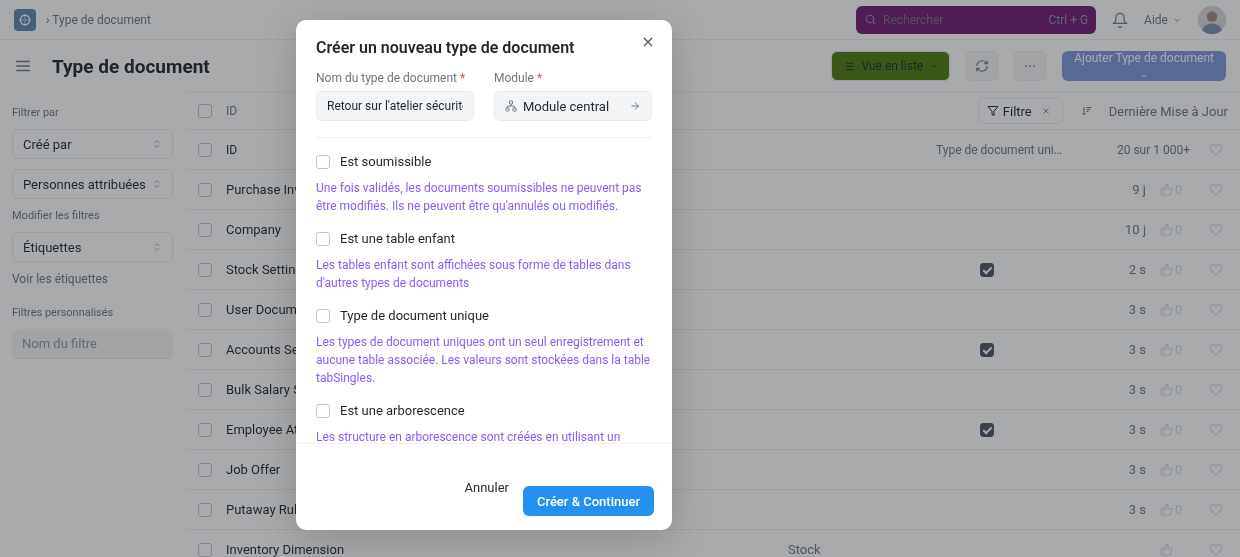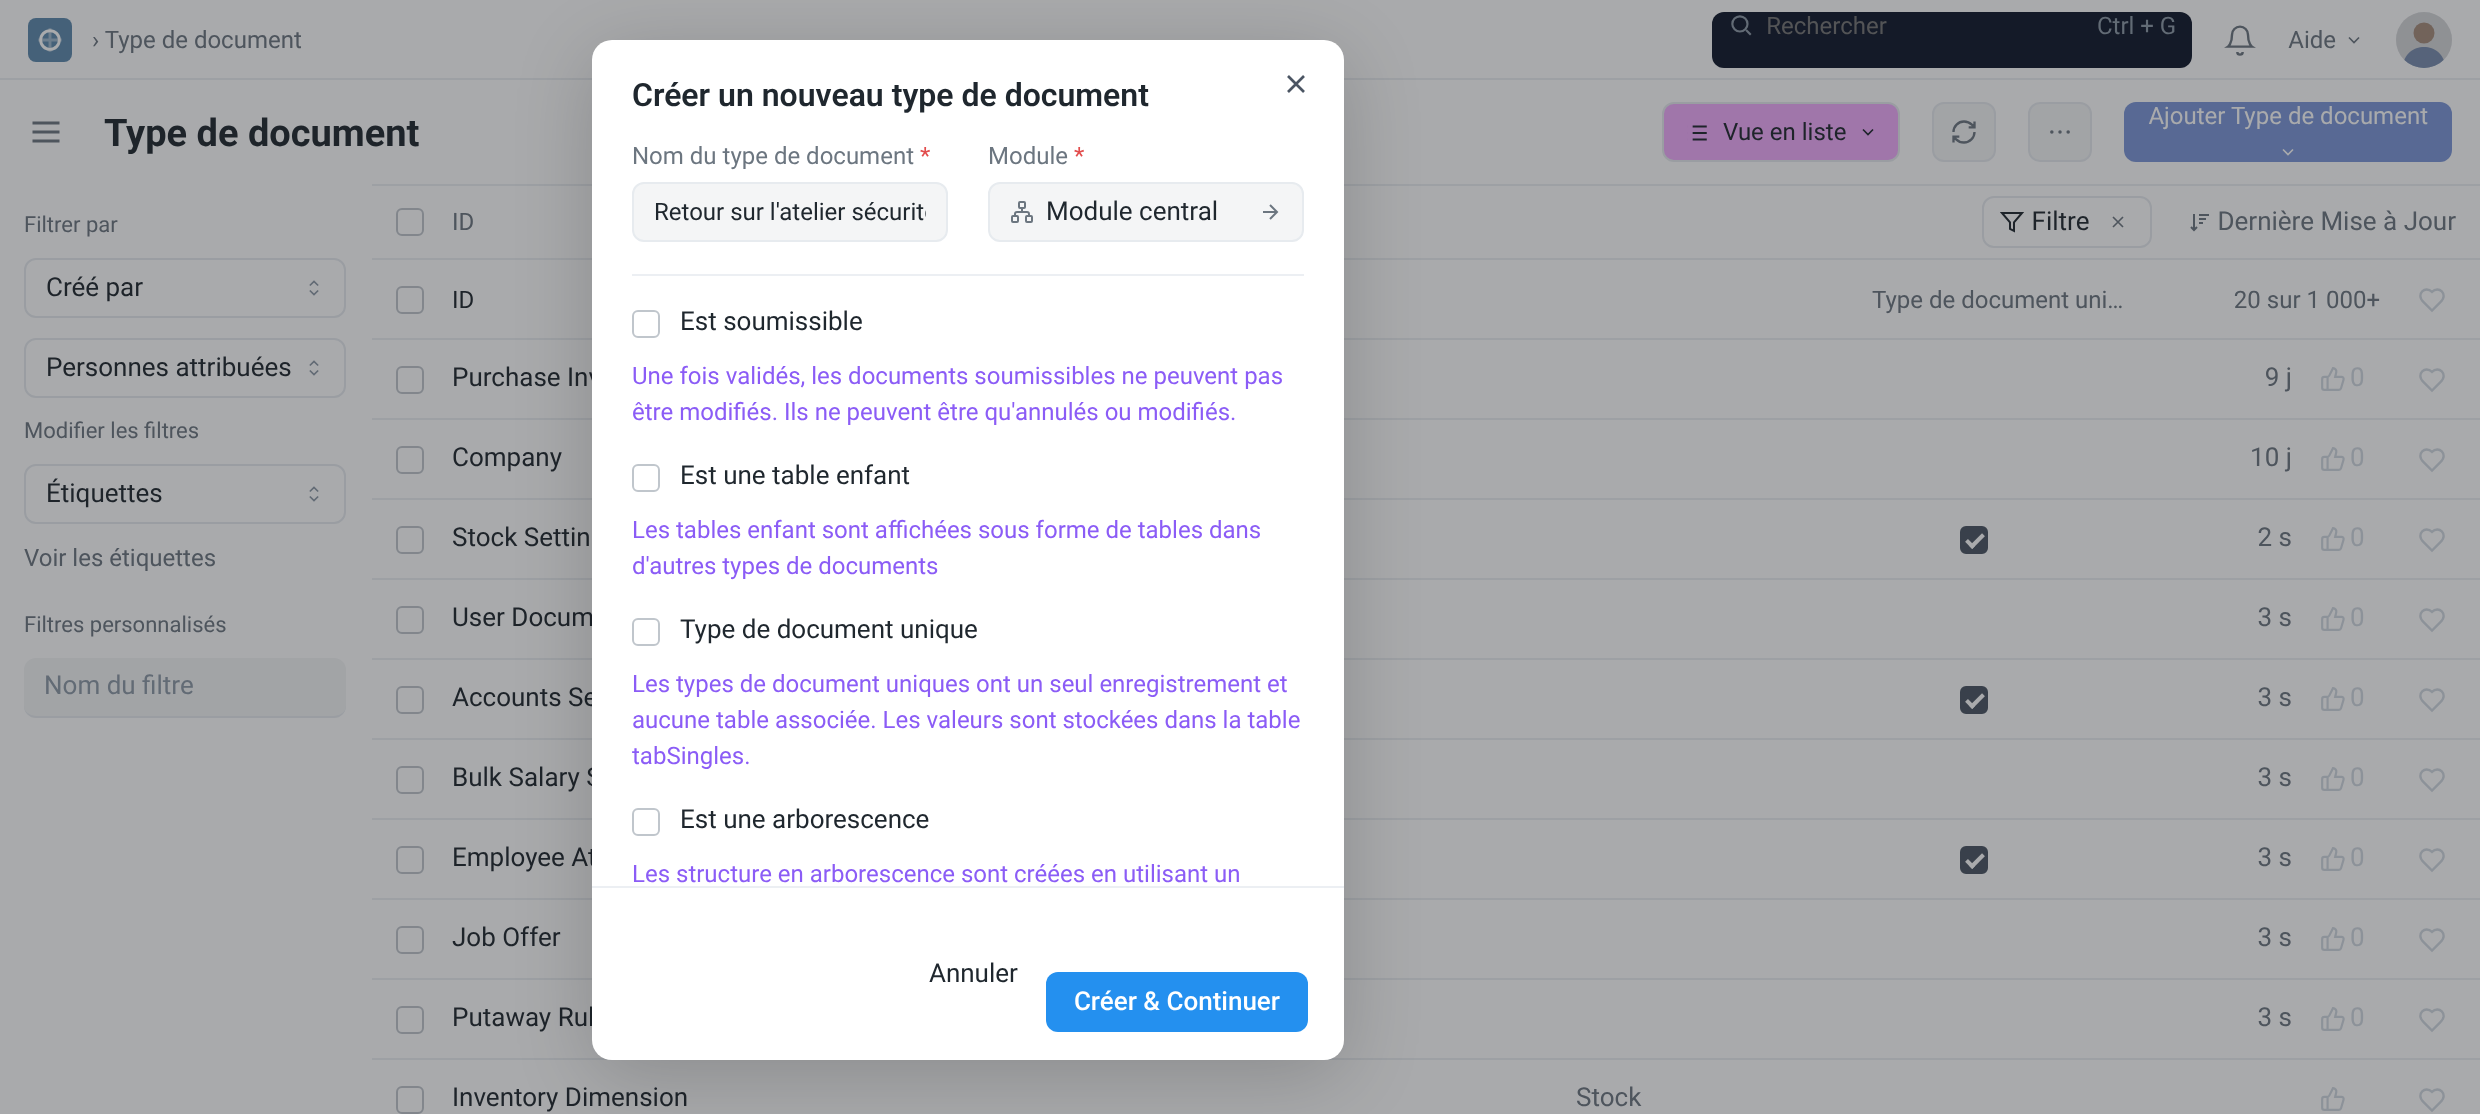--- a/index.html
+++ b/index.html
@@ -2,54 +2,54 @@
 <html><head>
 <meta charset="utf-8">
 <style>
   * { box-sizing: border-box; margin: 0; padding: 0; font-family: -apple-system, BlinkMacSystemFont, "Segoe UI", Roboto, sans-serif; }
   body { background: #fff; color: #1f272e; font-size: 13px; width: 1240px; height: 557px; overflow: hidden; position: relative; }
 
   
   .topbar { height: 40px; display: flex; align-items: center; padding: 0 14px; border-bottom: 1px solid #eceff3; gap: 10px; }
   .logo { width: 22px; height: 22px; border-radius: 4px; background: #5e8aad; display:flex; align-items:center; justify-content:center; }
   .breadcrumb { color: #6c7680; font-size: 12px; }
-  .search-box { margin-left: auto; background: #0f172a; border-radius: 6px; height: 28px; width: 240px; display:flex; align-items:flex-start; padding:0 8px; gap:6px; color:#8d99a6;}
+  .search-box { margin-left: auto; background: #701a75; border-radius: 6px; height: 28px; width: 240px; display:flex; align-items:center; padding:0 8px; gap:6px; color:#8d99a6;}
   .search-box input { background:none; border:none; outline:none; flex:1; font-size:12px; color:#8d99a6;}
   .shortcut { color:#8d99a6; font-size:12px;}
   .bell { width: 28px; display:flex; justify-content:center; color:#6c7680;}
   .help { color:#6c7680; font-size:12px; display:flex; align-items:center; gap:4px;}
   .avatar { width:28px; height:28px; border-radius:50%; background:#cfd8e3; overflow:hidden; display:flex; align-items:center; justify-content:center; margin-left:6px;}
   .avatar svg { width:28px;height:28px;}
 
   
   .titlebar { height: 52px; display:flex; align-items:center; padding: 0 14px; gap: 16px; }
   .menu-icon { color:#6c7680; margin-right:4px;}
   .page-title { font-size: 19px; font-weight: 700; color:#1f272e;}
   .title-spacer { flex:1;}
-  .pill-btn { background:#f0abfc; border:1px solid #e7ebef; border-radius:6px; height:30px; padding:0 10px; display:flex; align-items:center; gap:6px; color:#1f272e; font-size:12px;}
+  .pill-btn { background:#4d7c0f; border:1px solid #e7ebef; border-radius:6px; height:30px; padding:0 10px; display:flex; align-items:center; gap:6px; color:#1f272e; font-size:12px;}
   .icon-btn { width:32px; height:30px; display:flex; align-items:center; justify-content:center; border:1px solid #e7ebef; border-radius:6px; background:#f4f5f6; color:#6c7680;}
   .primary-btn { background:#7c97d8; color:#fff; border-radius:6px; height:30px; padding:0 12px; display:flex; align-items:center; gap:6px; font-size:12px;flex-direction:column;}
 
   
   .layout { display:flex; height: calc(557px - 92px); }
   .sidebar { width: 186px; padding: 14px 12px; display:flex; flex-direction:column; gap:10px; border-right:1px solid #fff;}
   .sb-heading { font-size: 11px; color:#6c7680;}
   .sb-select { height: 30px; border:1px solid #e7ebef; border-radius:6px; padding: 0 10px; display:flex; align-items:center; justify-content:space-between; background:#fff; color:#1f272e;}
   .sb-input { height: 30px; border:none; border-bottom:1px solid #e7ebef; border-radius:6px; padding: 0 10px; background:#f4f5f6; color:#8d99a6; display:flex;align-items:center;}
   .sb-link { color:#6c7680; font-size:12px;}
 
   .content { flex:1; padding: 0; overflow:hidden;}
 
   
   .tbl-toolbar { height: 38px; display:flex; align-items:center; padding: 0 12px; gap: 8px; border-top:1px solid #eceff3; border-bottom:1px solid #eceff3;}
   .col-header { color:#6c7680; font-size:12px; }
   .flex1 { flex:1;}
   .filter-chip { display:flex; align-items:center; gap:4px; border:1px solid #e7ebef; border-radius:6px; height:26px; padding:0 8px; color:#1f272e;}
   .chip-x { width:16px;height:16px; display:flex;align-items:center;justify-content:center; color:#6c7680; margin-left:2px; }
-  .sort-chip { display:flex; align-items:center; gap:3px; color:#6c7680; }
+  .sort-chip { display:flex; align-items:center; gap:16px; color:#6c7680; }
 
   .cbx { width:14px; height:14px; border:1px solid #c0c6cc; border-radius:3px; background:#fff; display:inline-block; flex-shrink:0;}
   .cbx.ck { background:#4b5563; border-color:#4b5563; position:relative;}
   .cbx.ck:after { content:""; position:absolute; left:4px; top:1px; width:3px; height:7px; border:solid #fff; border-width:0 2px 2px 0; transform:rotate(45deg);}
 
   .row { height:40px; display:flex; align-items:center; padding: 0 12px; gap:14px; border-bottom:1px solid #eceff3; color:#6c7680;}
   .row-id { width: 250px; color:#1f272e;}
   .row-mod { width: 140px;}
   .row-uni { width: 90px; display:flex; justify-content:center;}
   .row-date { width: 100px; text-align:right; color:#6c7680;}

